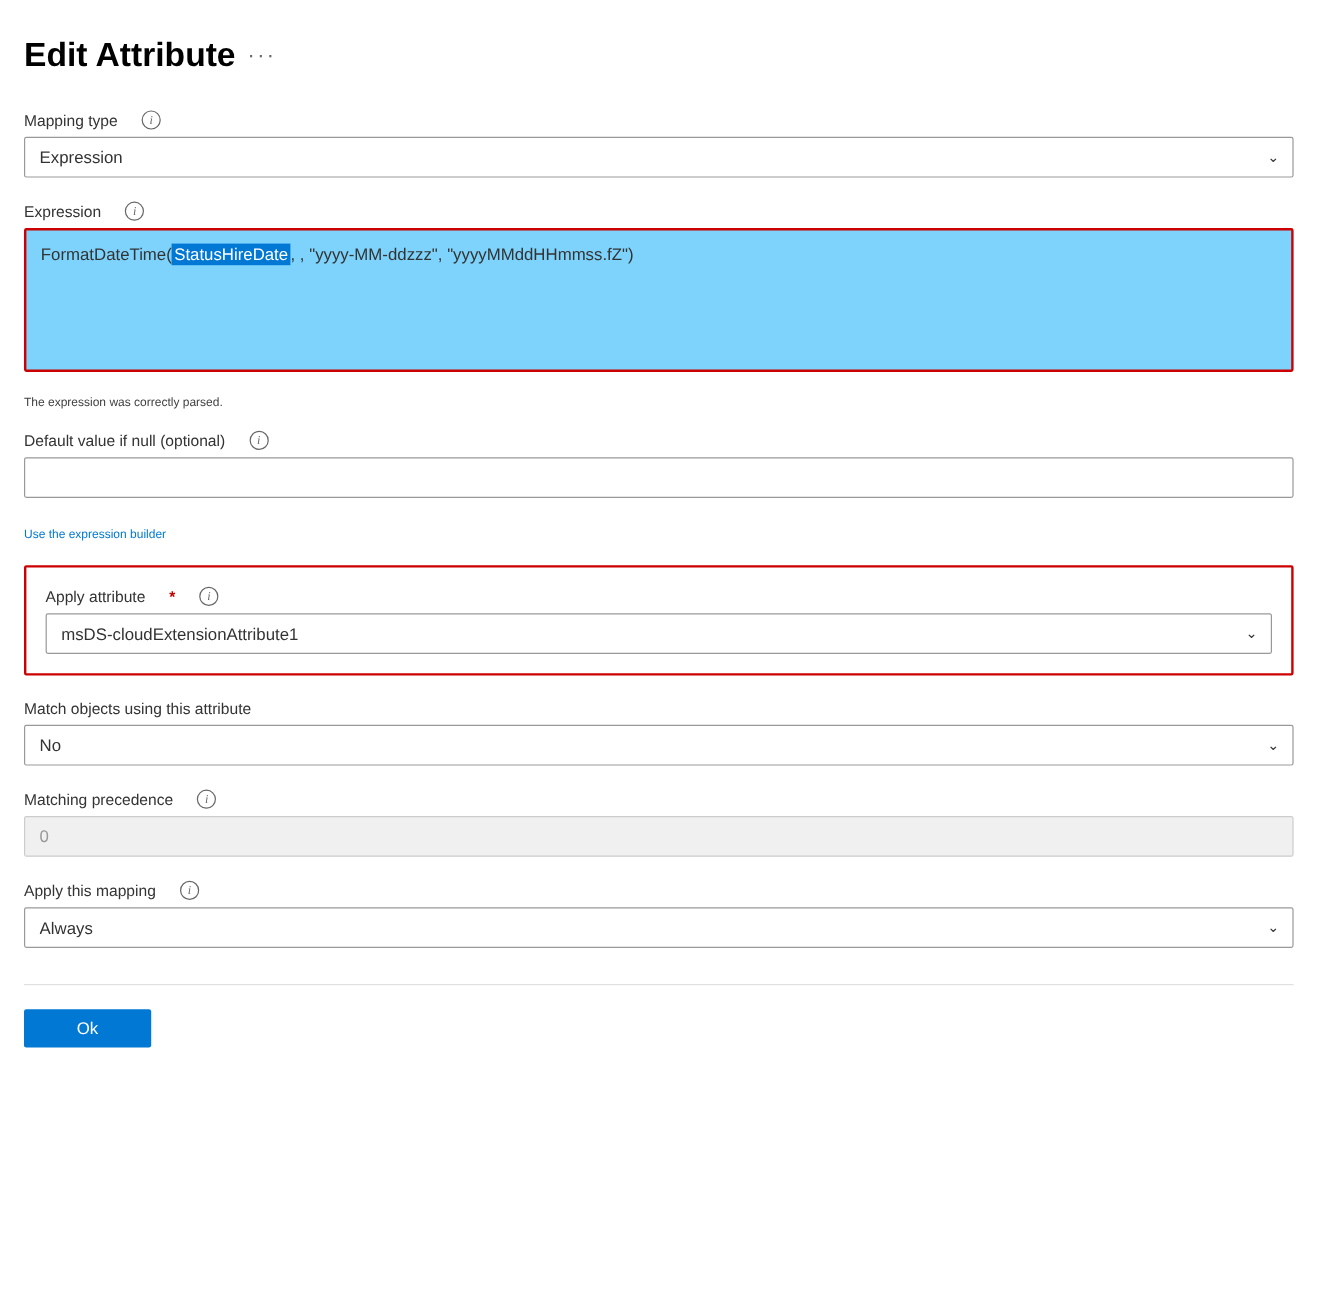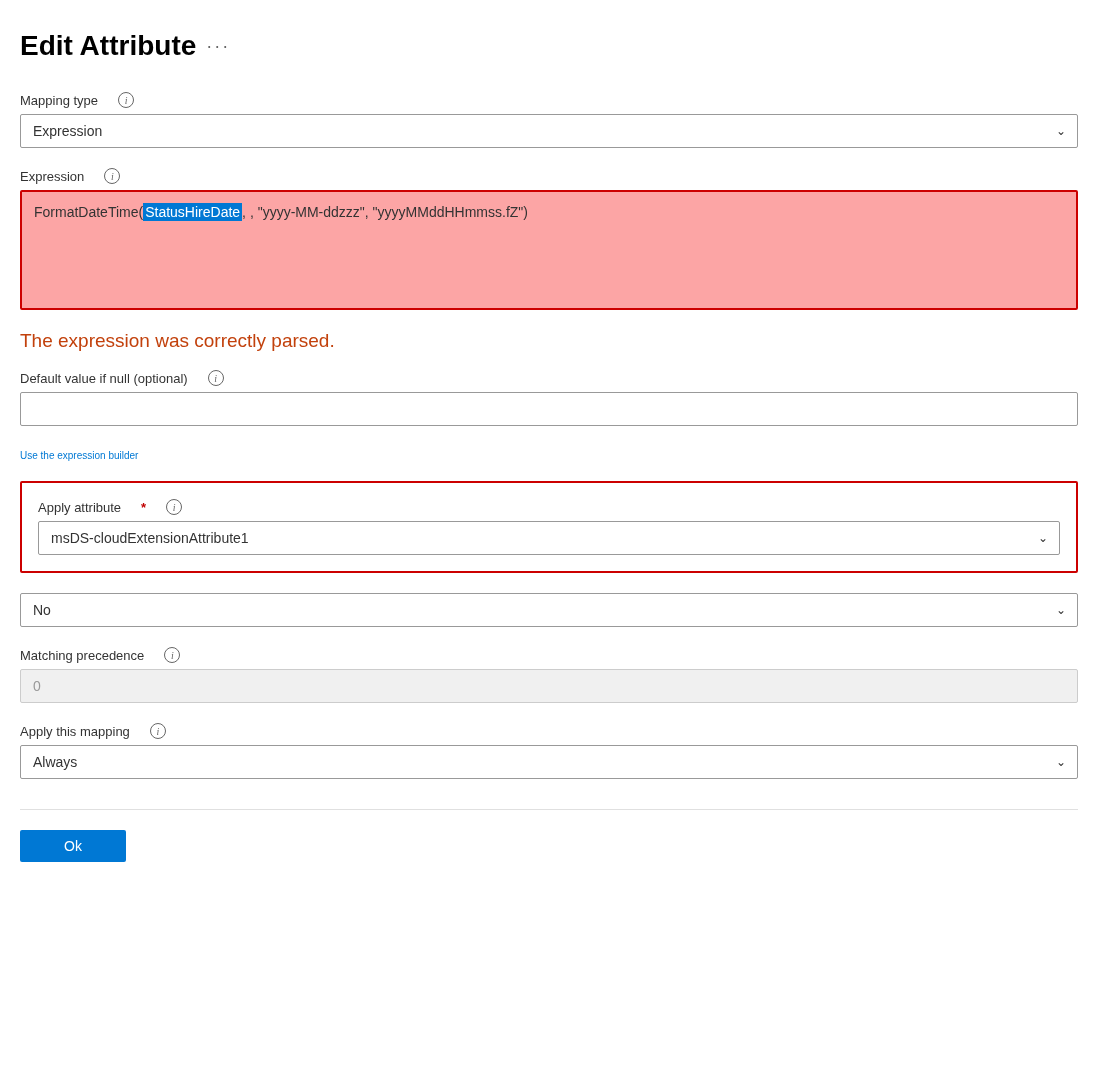--- a/index.html
+++ b/index.html
@@ -118,27 +118,27 @@
     }
 
     .expression-display {
       width: 100%;
       min-height: 120px;
       padding: 10px 12px;
       border: 2px solid #cc0000;
       border-radius: 2px;
       font-size: 14px;
       color: #333333;
-      background: #fca5a5;
+      background: #7dd3fc;
       line-height: 1.5;
     }
 
     .parse-success {
-      font-size: 19px;
-      color: #c2410c;
+      font-size: 10px;
+      color: #404040;
       margin-bottom: 18px;
     }
 
     .text-input {
       width: 100%;
       padding: 8px 12px;
       border: 1px solid #999999;
       border-radius: 2px;
       font-size: 14px;
       color: #333333;
@@ -260,20 +260,23 @@
     <div class="select-wrapper">
       <select class="select-field">
         <option>msDS-cloudExtensionAttribute1</option>
       </select>
       <span class="chevron-icon">⌄</span>
     </div>
   </div>
 
   
   <div class="form-section match-objects-section">
+    <div class="field-label">
+      <span>Match objects using this attribute</span>
+    </div>
     <div class="select-wrapper">
       <select class="select-field">
         <option>No</option>
         <option>Yes</option>
       </select>
       <span class="chevron-icon">⌄</span>
     </div>
   </div>
 
   

